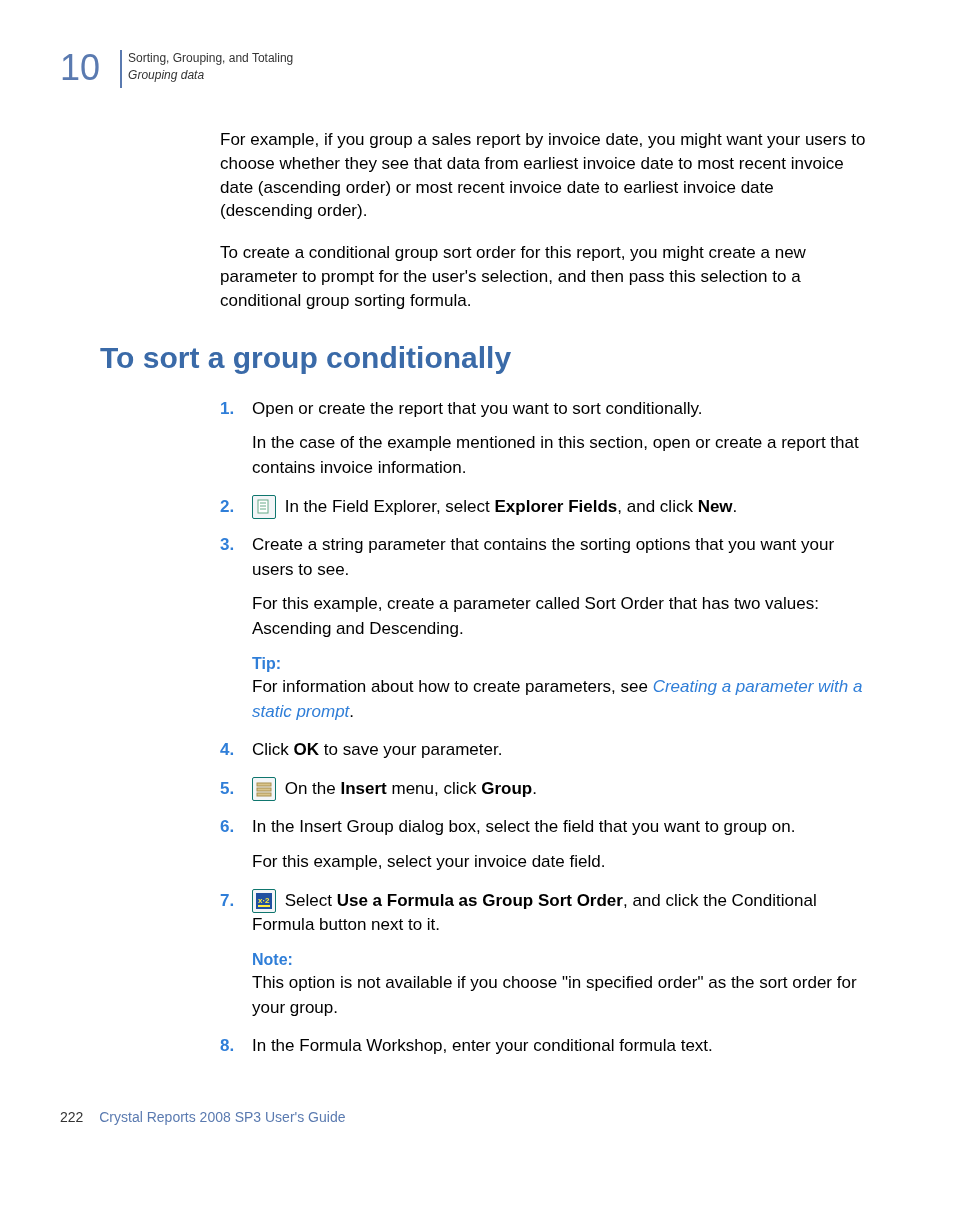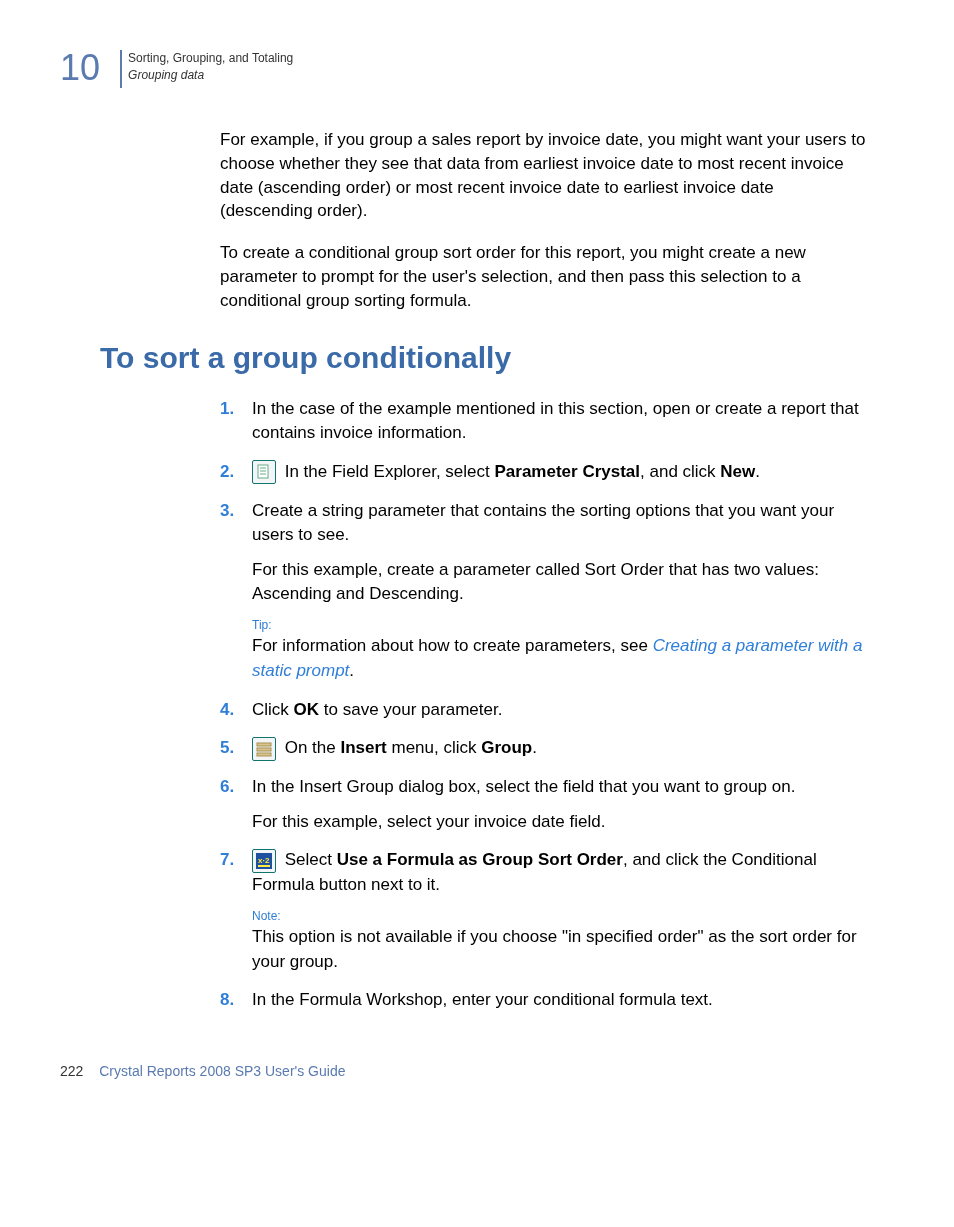--- a/index.html
+++ b/index.html
@@ -73,23 +73,23 @@
     top: 0;
     color: #2f7ed8;
     font-weight: bold;
   }
   .subpara {
     margin-top: 10px;
     font-size: 17px;
     line-height: 1.45;
   }
   .label-bold {
-    font-weight: normal;
+    font-weight: bold;
     color: #2f7ed8;
-    font-size: 12px;
+    font-size: 16px;
   }
   .link {
     color: #2f7ed8;
     font-style: italic;
   }
   .icon-box {
     display: inline-block;
     width: 22px;
     height: 22px;
     border: 1px solid #0f766e;
@@ -130,33 +130,34 @@
     <div class="para">To create a conditional group sort order for this report, you might create a new parameter to prompt for the user's selection, and then pass this selection to a conditional group sorting formula.</div>
   </div>
 
   <div class="section-heading">To sort a group conditionally</div>
 
   <div class="content">
     <ol class="steps">
 
       <li>
         <span class="num">1.</span>
+        <span>Open or create the report that you want to sort conditionally.</span>
         <div class="subpara">In the case of the example mentioned in this section, open or create a report that contains invoice information.</div>
       </li>
 
       <li>
         <span class="num">2.</span>
         <span class="icon-box">
           <svg viewBox="0 0 18 18">
               <rect x="3" y="2" width="10" height="13" fill="#fff" stroke="#6a8" stroke-width="1"></rect>
               <line x1="5" y1="5" x2="11" y2="5" stroke="#6a8"></line>
               <line x1="5" y1="8" x2="11" y2="8" stroke="#6a8"></line>
               <line x1="5" y1="11" x2="11" y2="11" stroke="#6a8"></line>
             </svg>
-        </span><span> In the Field Explorer, select </span><b>Parameter Crystal</b><span>, and click </span><b>New</b><span>.</span>
+        </span><span> In the Field Explorer, select </span><b>Explorer Fields</b><span>, and click </span><b>New</b><span>.</span>
       </li>
 
       <li>
         <span class="num">3.</span>
         <span>Create a string parameter that contains the sorting options that you want your users to see.</span>
         <div class="subpara">For this example, create a parameter called Sort Order that has two values: Ascending and Descending.</div>
         <div class="subpara">
           <div class="label-bold">Tip:</div>
           <span>For information about how to create parameters, see </span><span class="link">Creating a parameter with a static prompt</span><span>.</span>
         </div>

